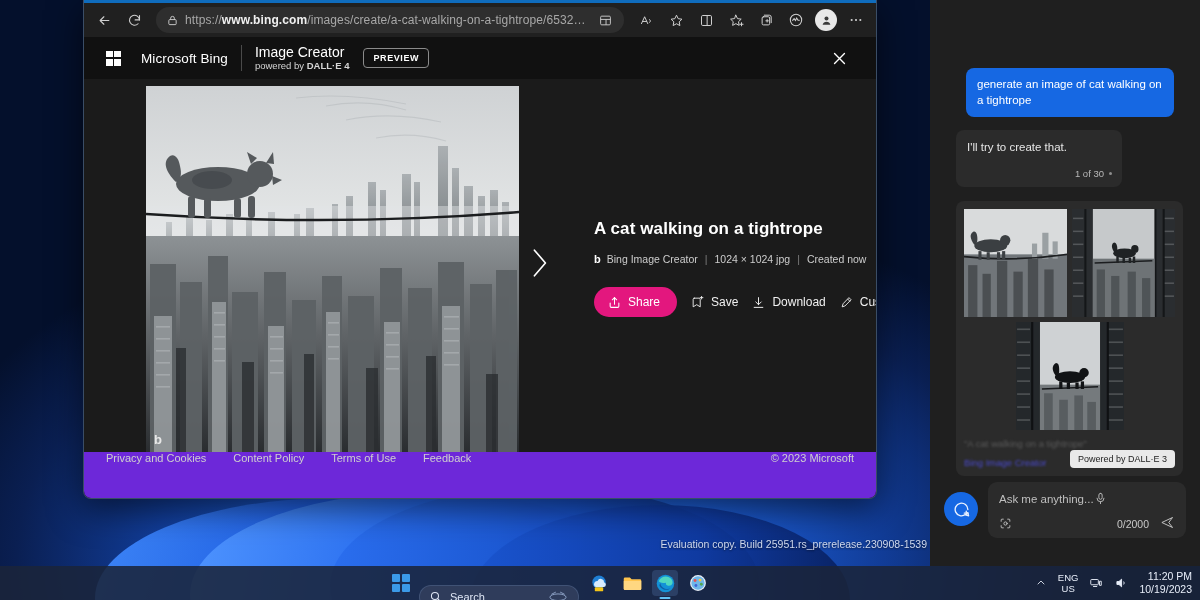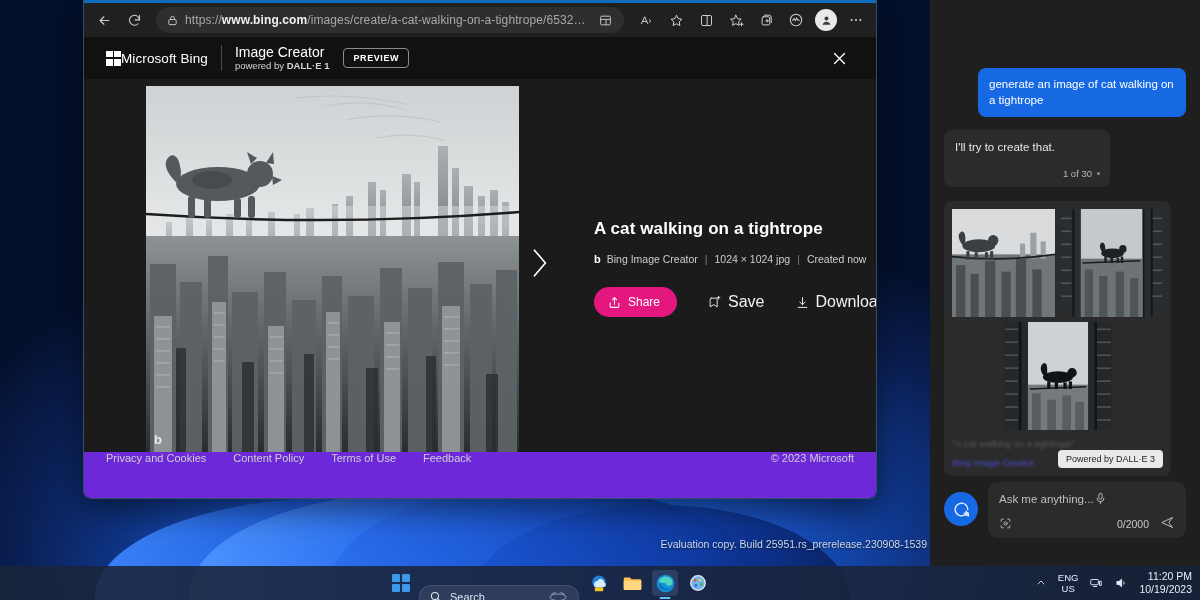--- a/index.html
+++ b/index.html
@@ -76,21 +76,21 @@
     margin: 0 3px;
   }
 
   
   #page { position: absolute; left: 0; top: 37px; width: 100%; height: 462px; background: #111111; }
 
   #bingheader {
     height: 42px; display: flex; align-items: center; padding: 0 22px;
     background: #111111;
   }
-  #bingmark { display: flex; align-items: center; gap: 0; }
+  #bingmark { display: flex; align-items: center; gap: 20px; }
   .winlogo {
     width: 15px; height: 15px;
     display: grid; grid-template-columns: 1fr 1fr; grid-template-rows: 1fr 1fr; gap: 1.6px;
   }
   .winlogo i { background: #ffffff; display:block; }
   #bingname { color: #fff; font-size: 13.5px; letter-spacing: .1px; }
   #divider { width: 1px; height: 26px; background: #4a4a4a; margin: 0 13px; }
   #icname { color:#fff; font-size: 14px; font-weight: 400; line-height: 15px; }
   #icsub { color:#d6d6d6; font-size: 9.5px; line-height: 12px; }
   #icsub b { font-weight: 700; }
@@ -123,42 +123,42 @@
 
   #info { position: absolute; left: 510px; top: 140px; width: 340px; }
   #title { color: #ffffff; font-size: 17px; font-weight: 700; letter-spacing: .1px; }
   #meta {
     margin-top: 14px; display: flex; align-items: center; gap: 6px;
     color: #cdcdcd; font-size: 10.5px; white-space: nowrap;
   }
   #meta .bmark { color:#fff; font-weight:700; font-size: 11px; }
   #meta .sep { color: #7d7d7d; margin: 0 1px; }
 
-  #actions { margin-top: 22px; display: flex; align-items: center; gap: 31px; }
+  #actions { margin-top: 22px; display: flex; align-items: center; gap: 14px; }
   .act {
     display: flex; align-items: center; gap: 7px; color: #f0f0f0;
-    font-size: 16px; cursor: default; white-space: nowrap;
+    font-size: 12px; cursor: default; white-space: nowrap;
   }
   #shareBtn {
     background: #e3177e; color: #fff; border-radius: 16px;
     padding: 8px 17px 8px 14px; font-size: 12px;
   }
   .act svg { display: block; flex: none; }
 
   #footer {
     height: 55px; background: #6d28d9; display: flex; align-items: flex-start;
     padding: 0 22px; gap: 27px;
   }
   #footer a { color: #cfcfcf; font-size: 11px; text-decoration: none; cursor: default; }
   #copyright { margin-left: auto; color: #cfcfcf; font-size: 11px; }
 
   
   #sidebar {
     position: absolute; right: 0; top: 0; width: 270px; height: 566px;
-    background: #1f1f1f; padding: 0 14px; overflow: hidden;
+    background: #1f1f1f; padding: 0 26px; overflow: hidden;
   }
   .bubble-user {
     margin: 68px 0 0 auto; width: 208px; background: #1668e3; color: #fff;
     border-radius: 8px; padding: 9px 11px; font-size: 11.5px; line-height: 15.5px;
   }
   .bubble-bot {
     margin-top: 13px; width: 166px; background: #2b2b2b; color: #e6e6e6;
     border-radius: 8px; padding: 10px 11px 8px; font-size: 11.5px; line-height: 15px;
     min-height: 57px; position: relative;
   }
@@ -331,21 +331,21 @@
               <i></i>
               <i></i>
               <i></i>
               <i></i>
             </span>
           <span id="bingname">Microsoft Bing</span>
         </div>
         <div id="divider"></div>
         <div>
           <div id="icname">Image Creator</div>
-          <div id="icsub"><span>powered by </span><b>DALL·E 1</b></div>
+          <div id="icsub"><span>powered by </span><b>DALL·E 4</b></div>
         </div>
         <div id="preview">PREVIEW</div>
         <div id="closebtn">
           <svg width="17" height="17" viewBox="0 0 24 24" fill="none" stroke="currentColor" stroke-width="1.9" stroke-linecap="round">
               <path d="M5 5l14 14M19 5L5 19"></path>
             </svg>
         </div>
       </div>
 
       <div id="detail">

